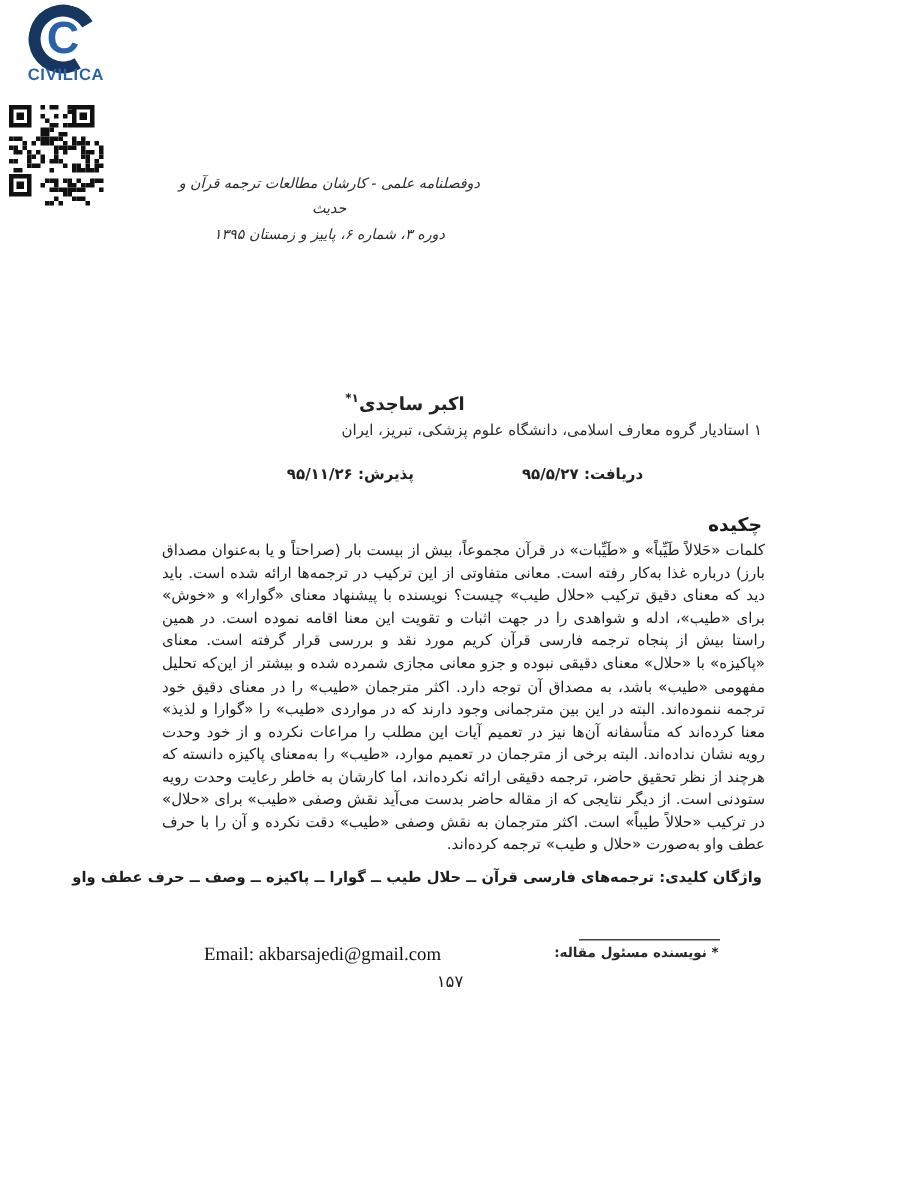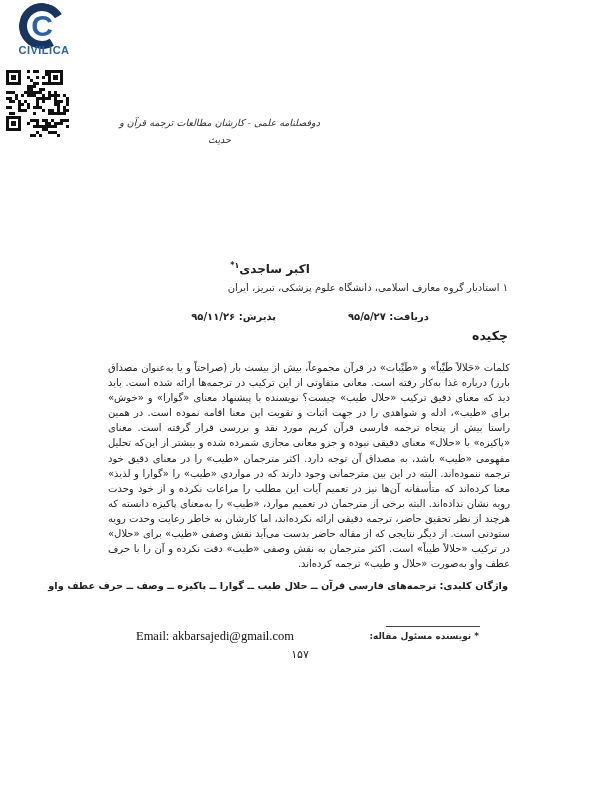--- a/index.html
+++ b/index.html
@@ -48,21 +48,21 @@
   .author{position:absolute;left:100px;top:261px;width:340px;text-align:center;direction:rtl;
           font-size:12px;font-weight:bold;color:#222;}
   .author sup{font-size:8px;}
   .affil{position:absolute;right:92px;top:282px;direction:rtl;font-size:10px;color:#2a2a2a;}
 
   
   .dates{position:absolute;left:110px;top:311px;width:400px;direction:rtl;display:flex;
          justify-content:center;gap:72px;font-size:10px;font-weight:bold;color:#222;}
 
   
-  .abs-head{position:absolute;right:92px;top:328px;direction:rtl;font-size:12.5px;
+  .abs-head{position:absolute;right:92px;top:342px;direction:rtl;font-size:12.5px;
             font-weight:bold;color:#1a1a1a;text-align:right;}
   .abstract{position:absolute;right:90px;top:360px;width:402px;direction:rtl;
             text-align:justify;font-size:10px;line-height:15.1px;color:#1e1e1e;}
 
   
   .keywords{position:absolute;right:92px;top:580px;direction:rtl;white-space:nowrap;
             font-size:9.8px;font-weight:bold;color:#1e1e1e;}
 
   
   .foot-rule{position:absolute;right:120px;top:626px;width:94px;height:1px;background:#444;}
@@ -217,20 +217,21 @@
       <i style="left:45px;top:61px"></i>
       <i style="left:48px;top:61px"></i>
       <i style="left:24px;top:64px"></i>
       <i style="left:27px;top:64px"></i>
       <i style="left:33px;top:64px"></i>
       <i style="left:51px;top:64px"></i>
     </div>
 
   <div class="journal">
     <div>دوفصلنامه علمی - کارشان مطالعات ترجمه قرآن و حدیث</div>
+    <div>دوره ۳، شماره ۶، پاییز و زمستان ۱۳۹۵</div>
   </div>
 
 
   <div class="author">
     <span>اکبر ساجدی</span><sup>۱*</sup>
   </div>
 
   <div class="affil">۱  استادیار گروه معارف اسلامی، دانشگاه علوم پزشکی، تبریز، ایران</div>
 
   <div class="dates">

